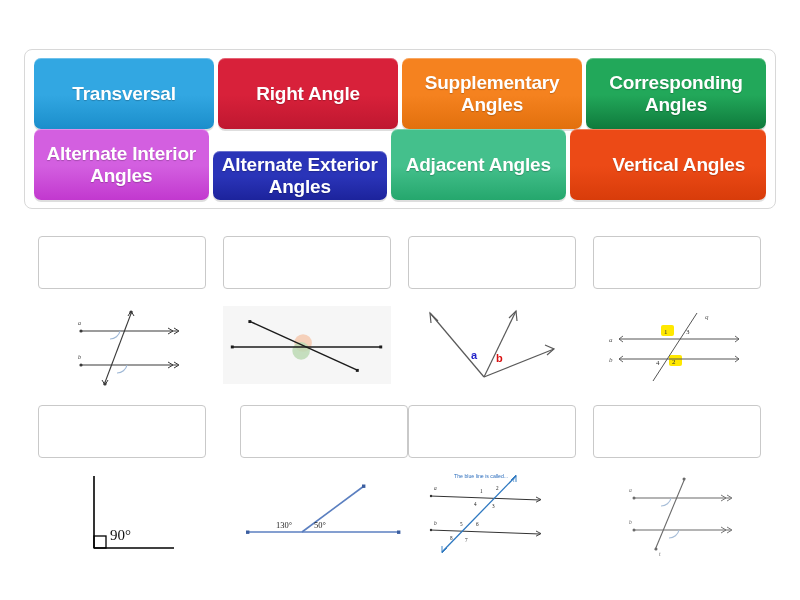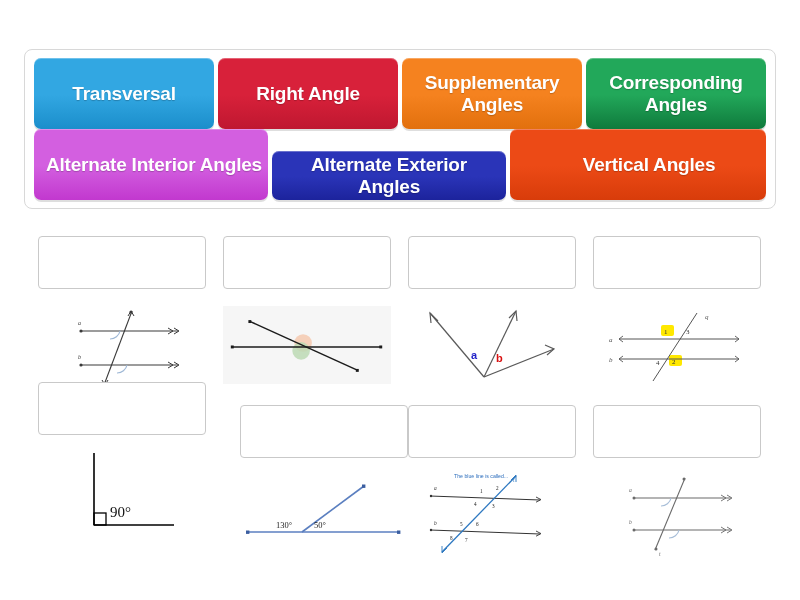--- a/index.html
+++ b/index.html
@@ -86,20 +86,23 @@
       <span>Corresponding Angles</span>
     </div>
   </div>
   <div class="bank-row">
     <div class="tile" style="background: linear-gradient(rgb(211, 95, 224) 0%, rgb(211, 95, 224) 52%, rgb(194, 56, 207) 100%); color: rgb(255, 255, 255); box-shadow: rgba(255, 255, 255, 0.3) 0px 1px 0px inset, rgba(0, 0, 0, 0.13) 0px 2px 0px; justify-content: flex-end;">
       <span>Alternate Interior Angles</span>
     </div>
     <div class="tile" style="background: linear-gradient(rgb(42, 52, 184) 0%, rgb(42, 52, 184) 52%, rgb(28, 35, 156) 100%); color: rgb(255, 255, 255); box-shadow: rgba(255, 255, 255, 0.3) 0px 1px 0px inset, rgba(0, 0, 0, 0.13) 0px 2px 0px; margin-top: 22px;">
       <span>Alternate Exterior Angles</span>
     </div>
+    <div class="tile" style="background: linear-gradient(rgb(68, 192, 140) 0%, rgb(68, 192, 140) 52%, rgb(37, 167, 109) 100%); color: rgb(255, 255, 255); box-shadow: rgba(255, 255, 255, 0.3) 0px 1px 0px inset, rgba(0, 0, 0, 0.13) 0px 2px 0px;">
+      <span>Adjacent Angles</span>
+    </div>
     <div class="tile" style="background: linear-gradient(rgb(236, 74, 22) 0%, rgb(236, 74, 22) 52%, rgb(216, 60, 10) 100%); color: rgb(255, 255, 255); box-shadow: rgba(255, 255, 255, 0.3) 0px 1px 0px inset, rgba(0, 0, 0, 0.13) 0px 2px 0px; padding-left: 28px;">
       <span>Vertical Angles</span>
     </div>
   </div>
 </div>
 
 <div class="slot" style="left:38px; top:236px;">
   <div class="dropzone" style="border-color: rgb(201, 201, 201);"></div>
   <div class="figure">
     <svg width="168" height="92" viewBox="0 0 168 92">
@@ -198,21 +201,21 @@
       <g fill="#333333" font-family="Liberation Serif, serif" font-size="7">
         <text x="71" y="35">1</text>
         <text x="93" y="35">3</text>
         <text x="63" y="66">4</text>
         <text x="79" y="65">2</text>
       </g>
     </svg>
   </div>
 </div>
 
-<div class="slot" style="left:38px; top:382px;">
+<div class="slot" style="left:38px; top:405px;">
   <div class="dropzone" style="border-color: rgb(201, 201, 201);"></div>
   <div class="figure">
     <svg width="168" height="92" viewBox="0 0 168 92">
       <g stroke="#000000" stroke-width="1.6" fill="none">
         <line x1="56" y1="8" x2="56" y2="80"></line>
         <line x1="56" y1="80" x2="136" y2="80"></line>
       </g>
       <rect x="56" y="68" width="12" height="12" fill="none" stroke="#000000" stroke-width="1.3"></rect>
       <text x="72" y="72" font-size="15" fill="#111111" font-family="Liberation Serif, serif">90°</text>
     </svg>

